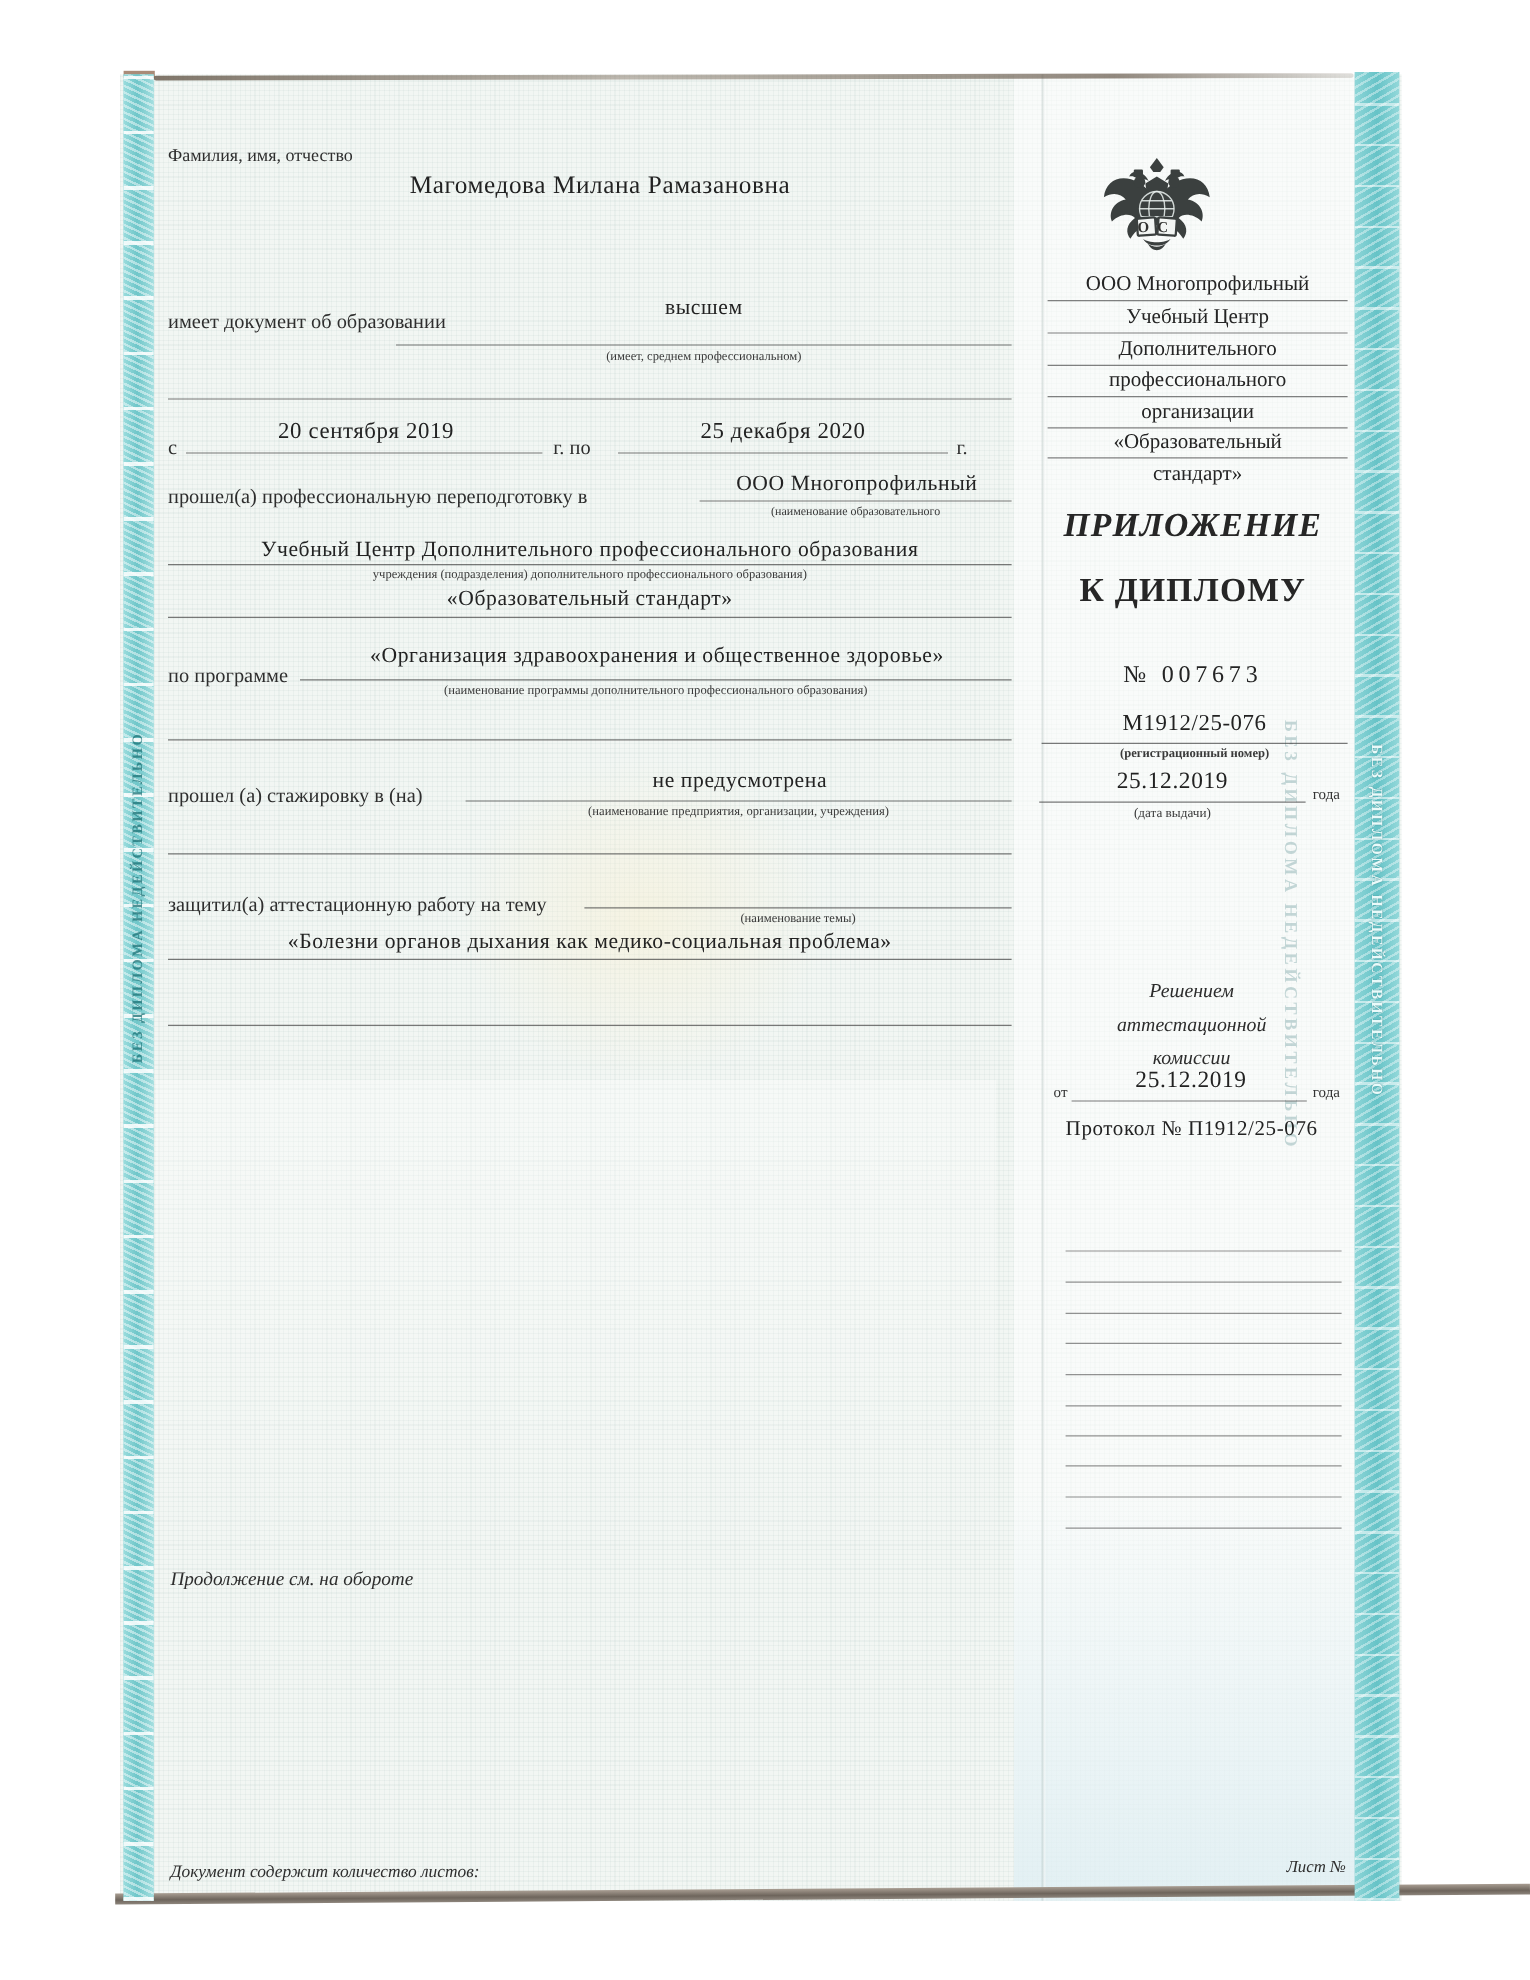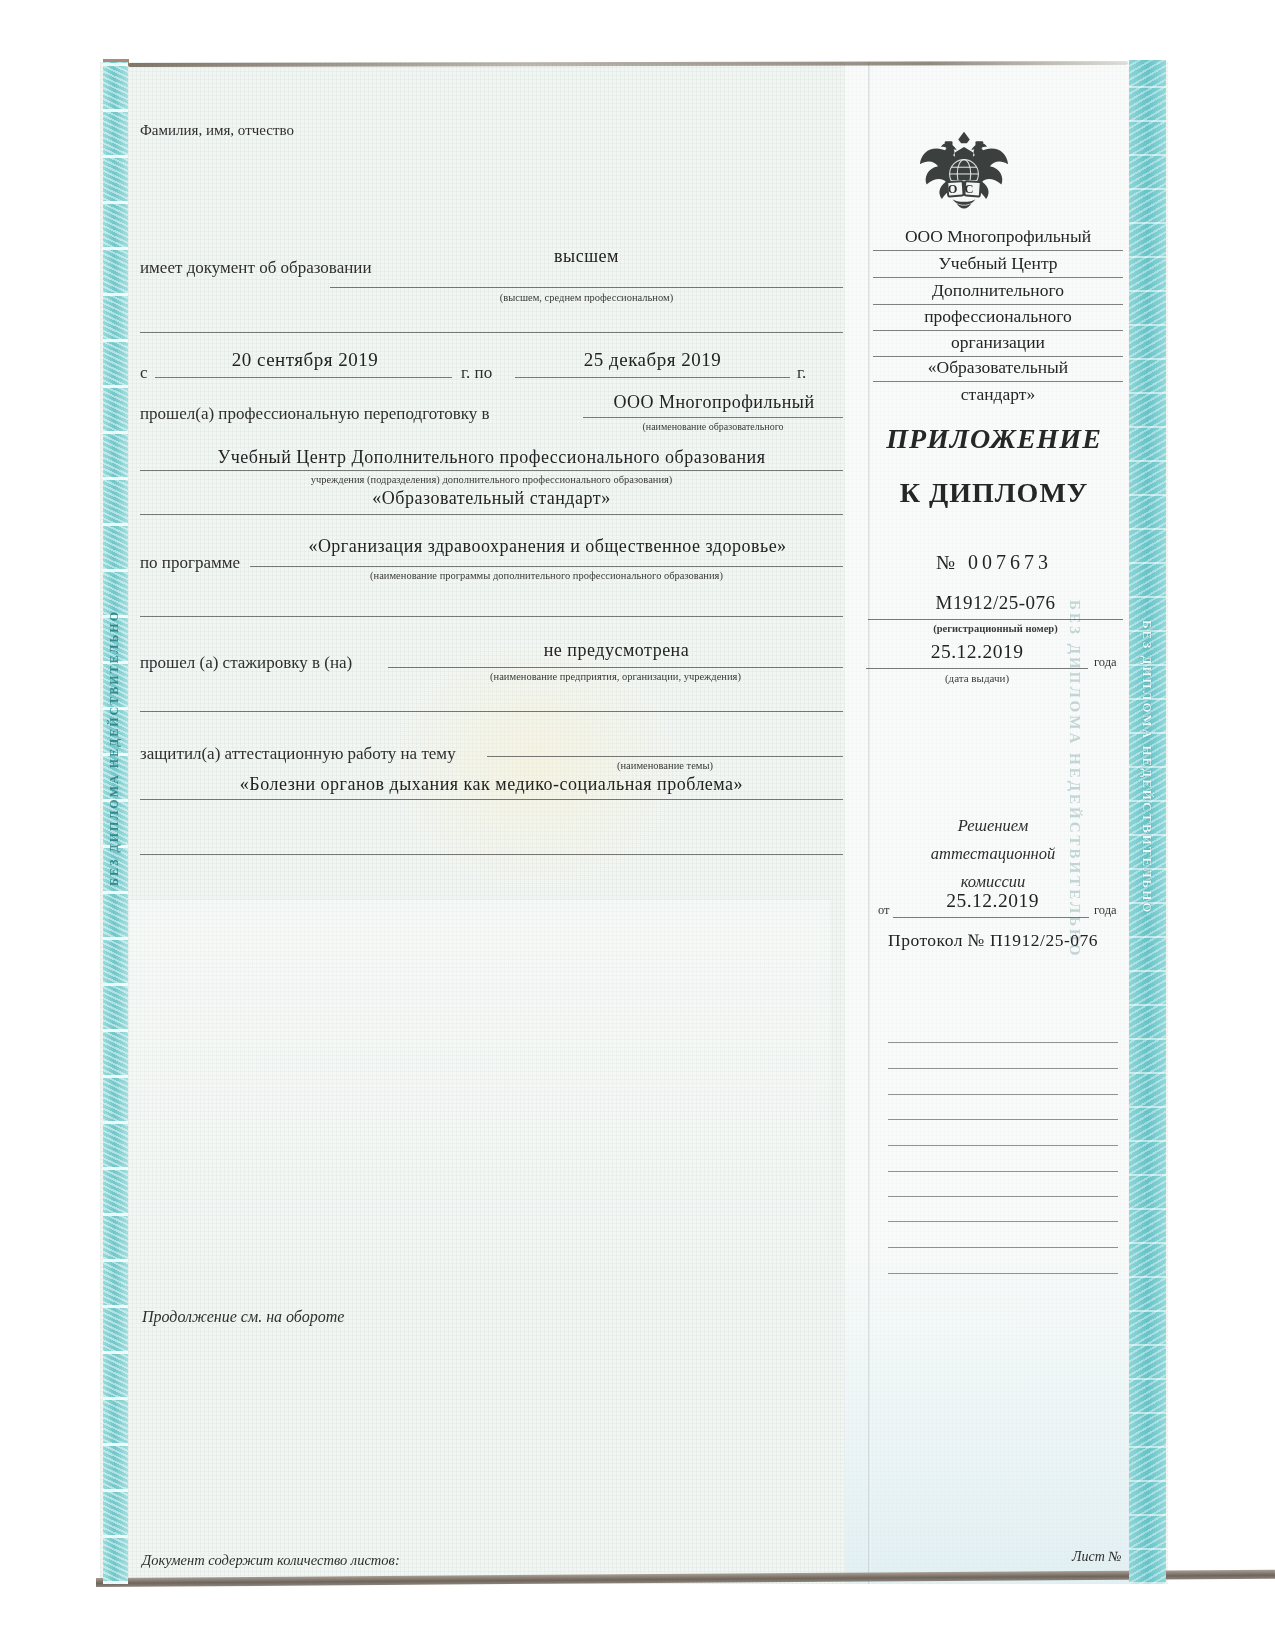--- a/index.html
+++ b/index.html
@@ -89,33 +89,34 @@
   <div class="edge-top-cap"></div>
   <div class="edge-bottom"></div>
 
   <div class="strip-left"></div>
   <div class="strip-right"></div>
   <div class="vtext vtext-left">БЕЗ ДИПЛОМА НЕДЕЙСТВИТЕЛЬНО</div>
   <div class="vtext vtext-right">БЕЗ ДИПЛОМА НЕДЕЙСТВИТЕЛЬНО</div>
   <div class="vtext vtext-ghost">БЕЗ ДИПЛОМА НЕДЕЙСТВИТЕЛЬНО</div>
 
   <div class="lbl" style="left:140px; top:122px; font-size:15px;">Фамилия, имя, отчество</div>
+  <div class="val" style="left:240px; top:142px; width:520px; font-size:21px;">Магомедова Милана Рамазановна</div>
 
   <div class="lbl" style="left:140px; top:258px;">имеет документ об образовании</div>
   <div class="val" style="left:330px; top:246px; width:513px;">высшем</div>
   <div class="line" style="left:330px; top:287px; width:513px;"></div>
-  <div class="cap" style="left:330px; top:292px; width:513px;">(высшем, среднем профессиональном)</div>
+  <div class="cap" style="left:330px; top:292px; width:513px;">(имеет, среднем профессиональном)</div>
 
   <div class="line" style="left:140px; top:332px; width:703px;"></div>
 
   <div class="lbl" style="left:140px; top:363px;">с</div>
   <div class="val" style="left:160px; top:349px; width:290px; font-size:19px;">20 сентября 2019</div>
   <div class="line" style="left:155px; top:377px; width:297px;"></div>
   <div class="lbl" style="left:461px; top:363px;">г. по</div>
-  <div class="val" style="left:520px; top:349px; width:265px; font-size:19px;">25 декабря 2019</div>
+  <div class="val" style="left:520px; top:349px; width:265px; font-size:19px;">25 декабря 2020</div>
   <div class="line" style="left:515px; top:377px; width:275px;"></div>
   <div class="lbl" style="left:797px; top:363px;">г.</div>
 
   <div class="lbl" style="left:140px; top:404px;">прошел(а) профессиональную переподготовку в</div>
   <div class="val" style="left:585px; top:392px; width:258px;">ООО Многопрофильный</div>
   <div class="line" style="left:583px; top:417px; width:260px;"></div>
   <div class="cap" style="left:583px; top:421px; width:260px; font-size:10px;">(наименование образовательного</div>
 
   <div class="val" style="left:140px; top:447px; width:703px;">Учебный Центр Дополнительного профессионального образования</div>
   <div class="line" style="left:140px; top:470px; width:703px;"></div>

